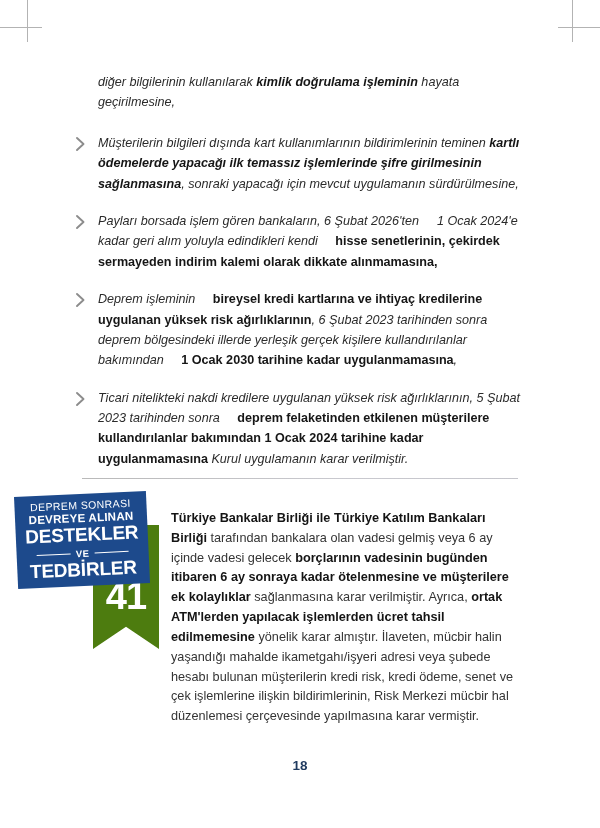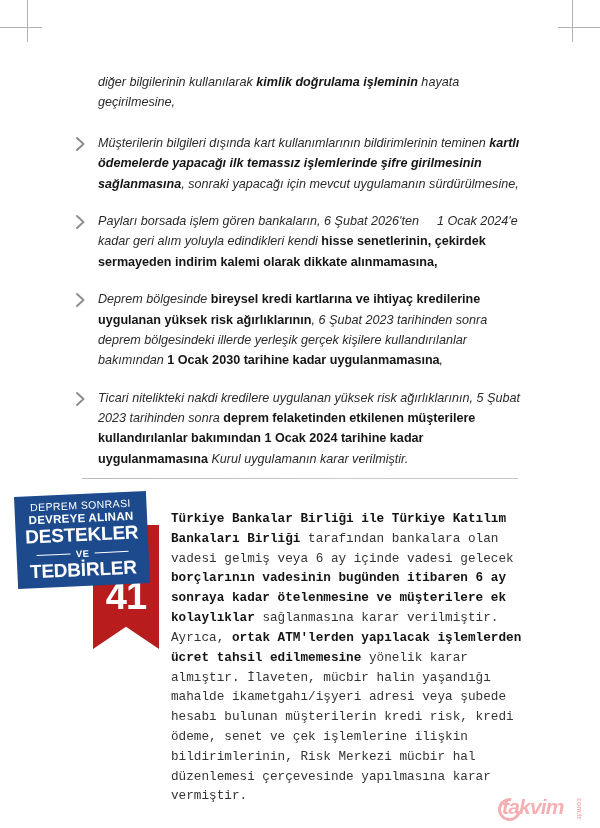--- a/index.html
+++ b/index.html
@@ -67,20 +67,21 @@
     height: 17px;
     display: block;
     color: #8c8c8c;
   }
   .chev svg { display: block; }
 
   .para b {
     font-style: normal;
     font-weight: bold;
     color: #161616;
+    margin-left: 14px;
   }
   .para .bi {
     font-style: italic;
     font-weight: bold;
     color: #161616;
   }
   .para .gap { display: inline-block; width: 18px; }
 
   
   .divider {
@@ -101,21 +102,21 @@
     height: 152px;
   }
 
   
   .ribbon {
     position: absolute;
     left: 79px;
     top: 28px;
     width: 66px;
     height: 124px;
-    background: #b91c1c;
+    background: #4d7c0f;
     -webkit-clip-path: polygon(0 0, 100% 0, 100% 100%, 50% 82%, 0 100%);
     clip-path: polygon(0 0, 100% 0, 100% 100%, 50% 82%, 0 100%);
   }
   .ribbon-num {
     position: absolute;
     left: 0; right: 0;
     top: 52px;
     text-align: center;
     color: #ffffff;
     font-size: 38px;
@@ -191,21 +192,21 @@
 
   
   .badge-text {
     position: absolute;
     left: 171px;
     top: 509px;
     width: 352px;
     font-size: 12.7px;
     line-height: 1.56;
     color: #343434;
-    font-family: Liberation Mono, monospace;
+    font-family: Liberation Sans, sans-serif;
   }
   .badge-text b {
     font-weight: bold;
     color: #141414;
   }
 
   
   .page-number {
     position: absolute;
     left: 0;
@@ -282,21 +283,21 @@
         </span><span><span>Müşterilerin bilgileri dışında kart kullanımlarının bildirimlerinin teminen </span><span class="bi">kartlı ödemelerde yapacağı ilk temassız işlemlerinde şifre girilmesinin sağlanmasına</span><span>, sonraki yapacağı için mevcut uygulamanın sürdürülmesine,</span></span></div>
       <div class="para"><span class="chev">
           <svg viewBox="0 0 14 18" width="14" height="18" aria-hidden="true">
             <path d="M3 3 L9.5 9 L3 15" fill="none" stroke="#8c8c8c" stroke-width="1.9" stroke-linecap="round" stroke-linejoin="round"></path>
           </svg>
         </span><span><span>Payları borsada işlem gören bankaların, 6 Şubat 2026'ten</span><span class="gap"></span><span>1 Ocak 2024'e kadar geri alım yoluyla edindikleri kendi </span><b>hisse senetlerinin, çekirdek sermayeden indirim kalemi olarak dikkate alınmamasına,</b></span></div>
       <div class="para"><span class="chev">
           <svg viewBox="0 0 14 18" width="14" height="18" aria-hidden="true">
             <path d="M3 3 L9.5 9 L3 15" fill="none" stroke="#8c8c8c" stroke-width="1.9" stroke-linecap="round" stroke-linejoin="round"></path>
           </svg>
-        </span><span><span>Deprem bölgesinde </span><b>bireysel kredi kartlarına ve ihtiyaç kredilerine uygulanan yüksek risk ağırlıklarının</b><span>, 6 Şubat 2023 tarihinden sonra deprem bölgesindeki illerde yerleşik gerçek kişilere kullandırılanlar bakımından </span><b>1 Ocak 2030 tarihine kadar uygulanmamasına</b><span>,</span></span></div>
+        </span><span><span>Deprem işleminin </span><b>bireysel kredi kartlarına ve ihtiyaç kredilerine uygulanan yüksek risk ağırlıklarının</b><span>, 6 Şubat 2023 tarihinden sonra deprem bölgesindeki illerde yerleşik gerçek kişilere kullandırılanlar bakımından </span><b>1 Ocak 2030 tarihine kadar uygulanmamasına</b><span>,</span></span></div>
       <div class="para"><span class="chev">
           <svg viewBox="0 0 14 18" width="14" height="18" aria-hidden="true">
             <path d="M3 3 L9.5 9 L3 15" fill="none" stroke="#8c8c8c" stroke-width="1.9" stroke-linecap="round" stroke-linejoin="round"></path>
           </svg>
         </span><span><span>Ticari nitelikteki nakdi kredilere uygulanan yüksek risk ağırlıklarının, 5 Şubat 2023 tarihinden sonra </span><b>deprem felaketinden etkilenen müşterilere kullandırılanlar bakımından 1 Ocak 2024 tarihine kadar uygulanmamasına</b><span> Kurul uygulamanın karar verilmiştir.</span></span></div>
     </div>
 
   <div class="divider"></div>
 
   <div class="badge-wrap">
@@ -311,20 +312,16 @@
         <span class="pl-rule"></span>
         <span class="pl-ve">VE</span>
         <span class="pl-rule"></span>
       </div>
       <div class="pl-l4">TEDBİRLER</div>
     </div>
   </div>
 
   <div class="badge-text" id="badge-text"><b>Türkiye Bankalar Birliği ile Türkiye Katılım Bankaları Birliği</b><span> tarafından bankalara olan vadesi gelmiş veya 6 ay içinde vadesi gelecek </span><b>borçlarının vadesinin bugünden itibaren 6 ay sonraya kadar ötelenmesine ve müşterilere ek kolaylıklar</b><span> sağlanmasına karar verilmiştir. Ayrıca, </span><b>ortak ATM'lerden yapılacak işlemlerden ücret tahsil edilmemesine</b><span> yönelik karar almıştır. İlaveten,  mücbir halin yaşandığı mahalde ikametgahı/işyeri adresi veya şubede hesabı bulunan müşterilerin kredi risk, kredi ödeme, senet ve çek işlemlerine ilişkin bildirimlerinin, Risk Merkezi mücbir hal düzenlemesi çerçevesinde yapılmasına karar vermiştir.</span></div>
 
-
-  <div class="watermark">
-    <span class="wm-swoosh"></span>
-    <span class="wm-text">takvim</span>
-    <span class="wm-tld">com.tr</span>
-  </div>
+  <div class="page-number">18</div>
+
 
 </div>
 
 </body></html>

